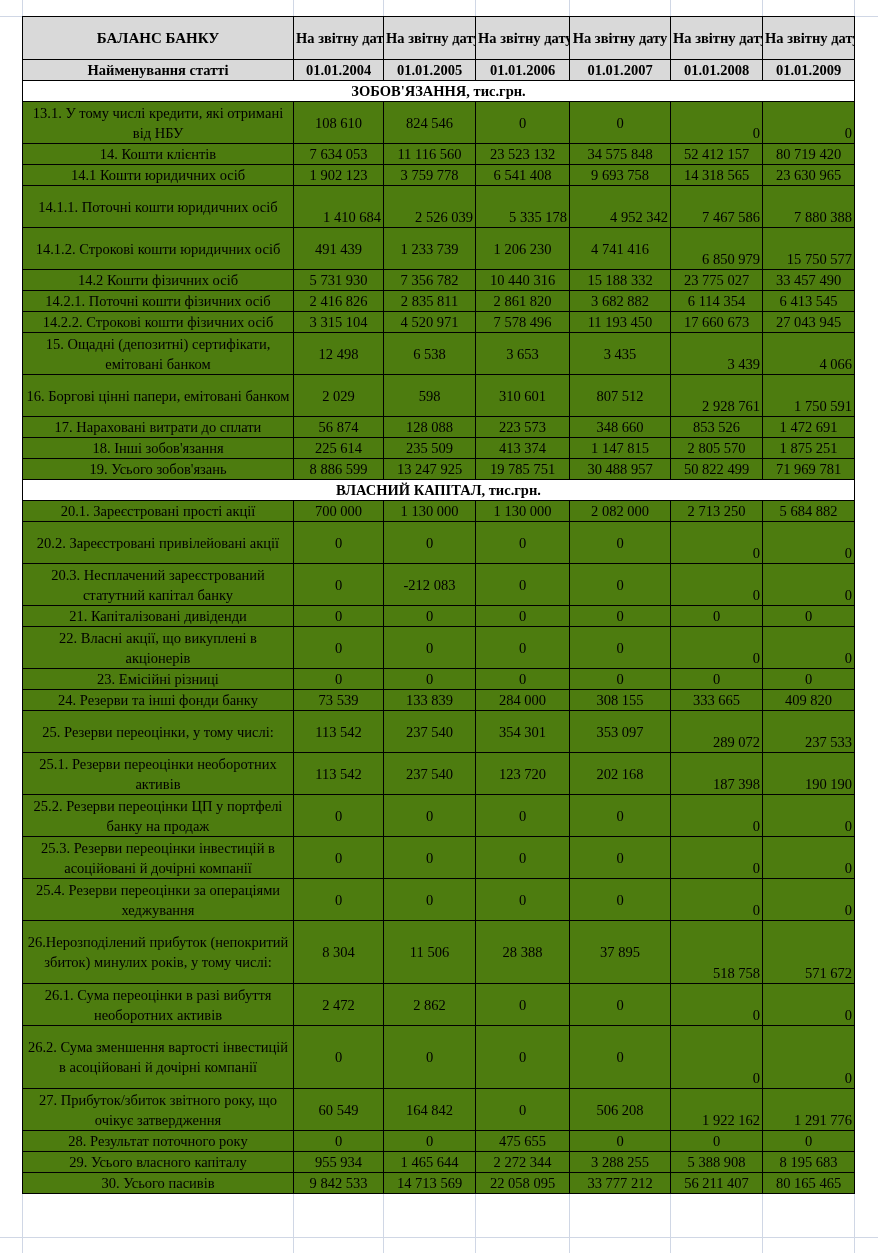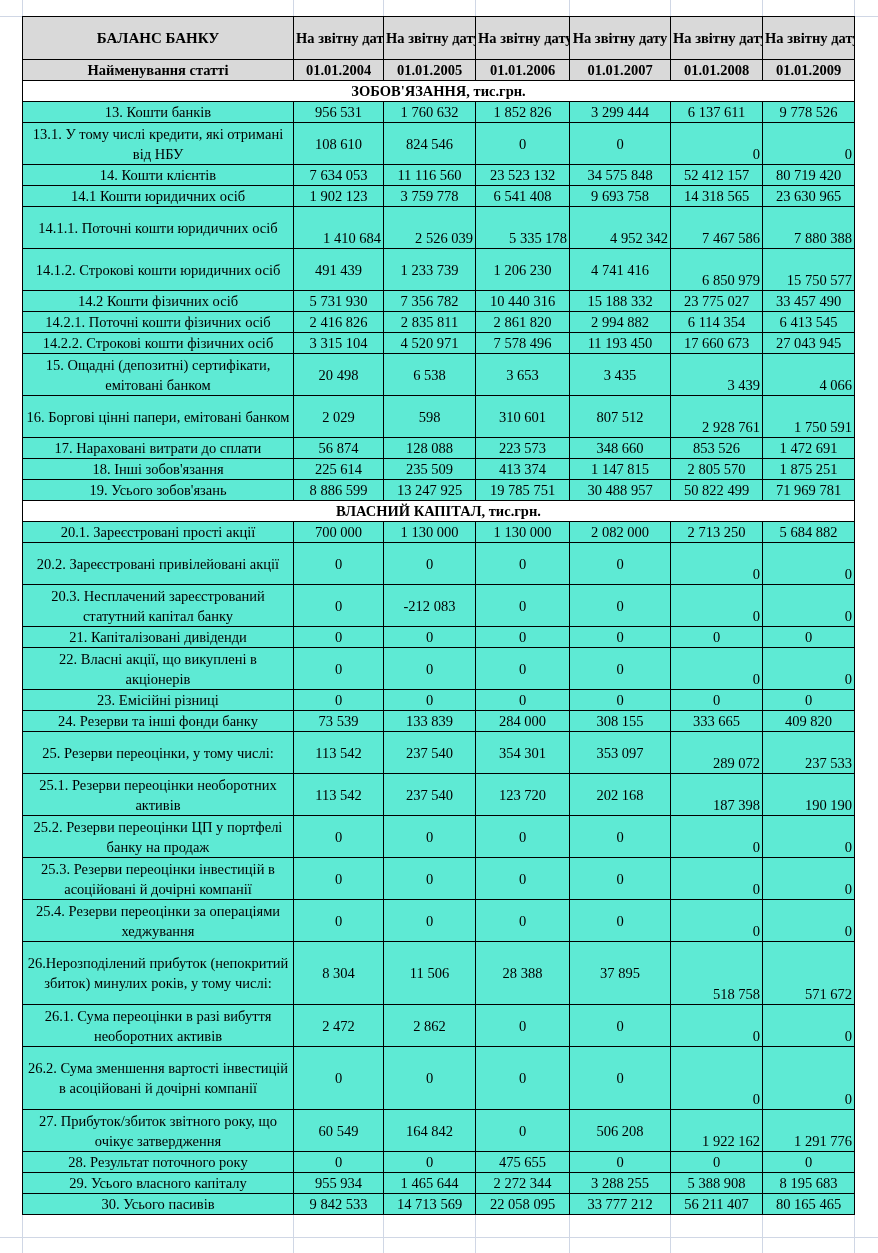--- a/index.html
+++ b/index.html
@@ -14,21 +14,21 @@
     position: absolute; left: 0; top: 0; width: 878px; height: 1253px;
     background-color: #fff;
   }
   .gl-v { position: absolute; top: 0; width: 1px; height: 1253px; background: #d0d7e5; }
   .gl-h { position: absolute; left: 0; height: 1px; width: 878px; background: #d0d7e5; }
 
   table.balance {
     position: absolute; left: 22px; top: 16px;
     border-collapse: collapse; table-layout: fixed;
     width: 832px;
-    background: #5eead4;
+    background: #4d7c0f;
   }
   table.balance td {
     border: 1px solid #000;
     padding: 0 2px;
     line-height: 20px;
     overflow: hidden;
     white-space: nowrap;
   }
   td.name { text-align: center; white-space: normal !important; line-height: 20px; }
   td.num { text-align: center; vertical-align: middle; }
@@ -82,29 +82,20 @@
       <td>01.01.2004</td>
       <td>01.01.2005</td>
       <td>01.01.2006</td>
       <td>01.01.2007</td>
       <td>01.01.2008</td>
       <td>01.01.2009</td>
     </tr>
   <tr class="section h1">
         <td colspan="7">ЗОБОВ'ЯЗАННЯ, тис.грн.</td>
       </tr>
-      <tr class="h1">
-        <td class="name">13. Кошти банків</td>
-        <td class="num">956 531</td>
-        <td class="num">1 760 632</td>
-        <td class="num">1 852 826</td>
-        <td class="num">3 299 444</td>
-        <td class="num">6 137 611</td>
-        <td class="num">9 778 526</td>
-      </tr>
       <tr class="h2">
         <td class="name">13.1. У тому числі кредити, які отримані від НБУ</td>
         <td class="num">108 610</td>
         <td class="num">824 546</td>
         <td class="num">0</td>
         <td class="num">0</td>
         <td class="num br">0</td>
         <td class="num br">0</td>
       </tr>
       <tr class="h1">
@@ -150,36 +141,36 @@
         <td class="num">10 440 316</td>
         <td class="num">15 188 332</td>
         <td class="num">23 775 027</td>
         <td class="num">33 457 490</td>
       </tr>
       <tr class="h1">
         <td class="name">14.2.1. Поточні кошти фізичних осіб</td>
         <td class="num">2 416 826</td>
         <td class="num">2 835 811</td>
         <td class="num">2 861 820</td>
-        <td class="num">2 994 882</td>
+        <td class="num">3 682 882</td>
         <td class="num">6 114 354</td>
         <td class="num">6 413 545</td>
       </tr>
       <tr class="h1">
         <td class="name">14.2.2. Строкові кошти фізичних осіб</td>
         <td class="num">3 315 104</td>
         <td class="num">4 520 971</td>
         <td class="num">7 578 496</td>
         <td class="num">11 193 450</td>
         <td class="num">17 660 673</td>
         <td class="num">27 043 945</td>
       </tr>
       <tr class="h2">
         <td class="name">15. Ощадні (депозитні) сертифікати, емітовані банком</td>
-        <td class="num">20 498</td>
+        <td class="num">12 498</td>
         <td class="num">6 538</td>
         <td class="num">3 653</td>
         <td class="num">3 435</td>
         <td class="num br">3 439</td>
         <td class="num br">4 066</td>
       </tr>
       <tr class="h2">
         <td class="name">16. Боргові цінні папери, емітовані банком</td>
         <td class="num">2 029</td>
         <td class="num">598</td>

